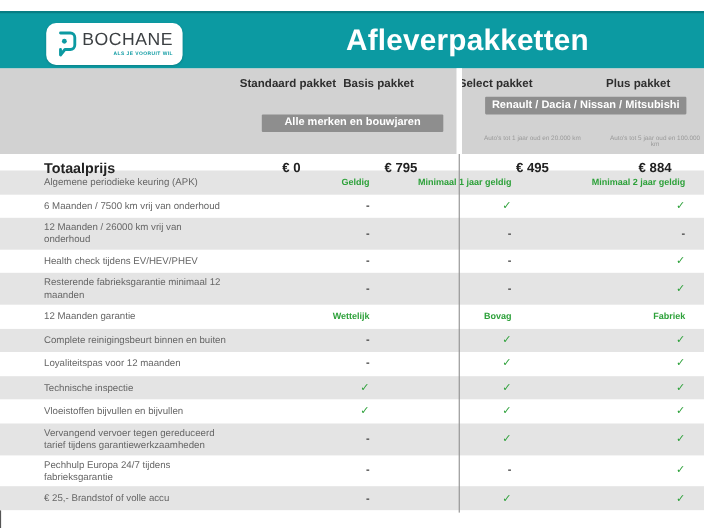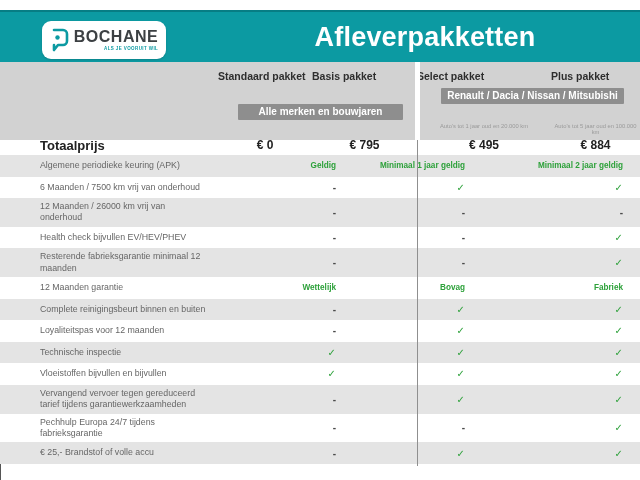--- a/index.html
+++ b/index.html
@@ -17,38 +17,38 @@
   body{font-family:"Liberation Sans","DejaVu Sans",sans-serif;background:#ffffff;}
   .page{position:relative;width:640px;height:480px;background:#ffffff;overflow:hidden;}
 
   
   .top-strip{height:10px;background:#ffffff;}
   .teal-band{position:relative;height:52px;background:var(--teal);border-top:2px solid var(--teal-dark);}
   .logo-box{position:absolute;left:42px;top:9px;width:124px;height:38px;background:#ffffff;border-radius:9px;
     display:flex;align-items:center;justify-content:center;gap:5px;box-shadow:0 1px 2px rgba(0,0,0,.15);}
   .logo-icon{width:19px;height:24px;flex:0 0 auto;}
   .logo-texts{display:flex;flex-direction:column;align-items:flex-end;}
-  .logo-name{font-size:16px;font-weight:bold;color:#3c4043;letter-spacing:.5px;line-height:1;}
+  .logo-name{font-size:16px;font-weight:normal;color:#3c4043;letter-spacing:.5px;line-height:1;}
   .logo-tagline{font-size:4.5px;font-weight:bold;color:var(--teal);letter-spacing:.4px;margin-top:1.5px;}
   .page-title{position:absolute;left:425px;top:50%;transform:translate(-50%,-50%);
     color:#ffffff;font-size:27px;font-weight:bold;letter-spacing:.2px;white-space:nowrap;}
 
   
   .grid{display:grid;grid-template-columns:218px 94px 105px 134px 89px;}
 
   
   .thead{background:var(--header-gray);height:78px;padding-top:8px;}
   .col-name{font-size:10.5px;font-weight:bold;color:var(--ink);text-align:left;line-height:1.2;}
   .badge-grid{display:grid;grid-template-columns:218px 199px 223px;margin-top:5px;}
   .badge{background:var(--badge-gray);color:#ffffff;font-size:10px;font-weight:bold;text-align:center;
     padding:2px 0 3px;border-radius:1px;}
   .badge-left{grid-column:2;margin:0 14px 0 20px;}
   .badge-right{grid-column:3;margin:0 16px 0 24px;}
   .note{font-size:5.8px;color:var(--note-ink);text-align:center;margin-top:3px;min-height:8px;}
-  .price-row{margin-top:3px;align-items:center;}
+  .price-row{margin-top:10px;align-items:center;}
   .price-label{font-size:13px;font-weight:bold;color:#222;padding-left:40px;}
   .price{font-size:12px;font-weight:bold;color:#222;text-align:center;}
 
   .head-gap{height:15px;background:#ffffff;}
 
   
   .trow{min-height:21.5px;align-items:center;gap:24px;}
   .rows .trow:nth-child(odd){background:var(--row-gray);}
   .tlabel{font-size:8.8px;color:var(--label-ink);padding:3px 10px 3px 40px;line-height:1.3;}
   .tcell{text-align:right;font-size:10px;}
@@ -130,21 +130,21 @@
         <div class="tcell dash">-</div>
       </div>
       <div class="grid trow">
         <div class="tlabel">12 Maanden / 26000 km vrij van onderhoud</div>
         <div class="tcell dash">-</div>
         <div class="tcell dash">-</div>
         <div class="tcell dash">-</div>
         <div class="tcell check">✓</div>
       </div>
       <div class="grid trow">
-        <div class="tlabel">Health check bijvullen EV/HEV/PHEV</div>
+        <div class="tlabel">Health check tijdens EV/HEV/PHEV</div>
         <div class="tcell dash">-</div>
         <div class="tcell dash">-</div>
         <div class="tcell check">✓</div>
         <div class="tcell check">✓</div>
       </div>
       <div class="grid trow">
         <div class="tlabel">Resterende fabrieksgarantie minimaal 12 maanden</div>
         <div class="tcell dash">-</div>
         <div class="tcell dash">-</div>
         <div class="tcell check">✓</div>

